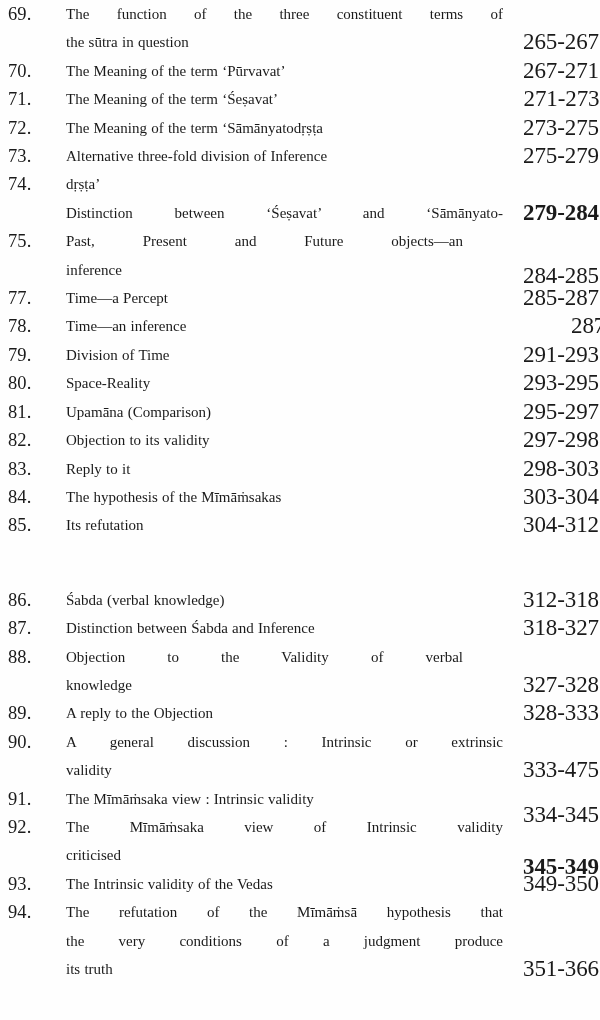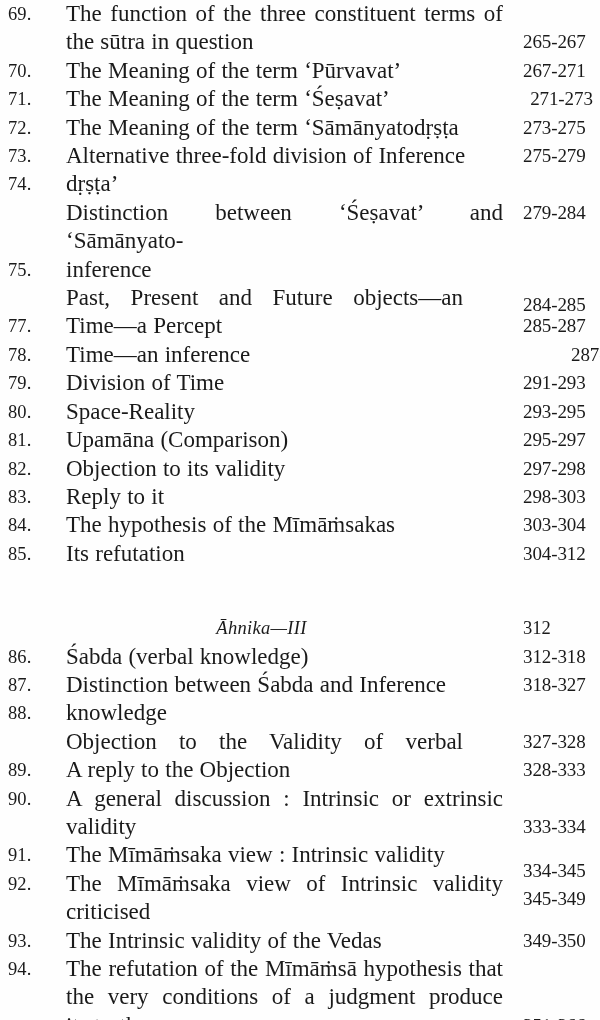--- a/index.html
+++ b/index.html
@@ -44,21 +44,21 @@
     width: 34px;
     text-align: left;
     font-size: 18.5px;
     line-height: 28.4px;
     letter-spacing: 0.1px;
   }
 
   .entry-title {
     margin-left: 48px;
     margin-right: 115px;
-    font-size: 23px;
+    font-size: 15px;
     line-height: 28.4px;
     text-align: justify;
     text-align-last: left;
     word-spacing: 0.5px;
   }
 
   .ln {
     display: block;
     white-space: nowrap;
   }
@@ -66,21 +66,21 @@
     white-space: normal;
     text-align: justify;
     text-align-last: justify;
   }
 
   .entry-pages {
     position: absolute;
     left: 523px;
     width: 77px;
     text-align: left;
-    font-size: 19px;
+    font-size: 23px;
     line-height: 28.4px;
     letter-spacing: -0.1px;
   }
 
   
   .section-head {
     position: relative;
     width: 600px;
   }
   .section-head-label {
@@ -146,27 +146,27 @@
             <span class="ln">Alternative three-fold division of Inference</span>
           </div>
           <div class="entry-pages" style="top: 0px;">275-279</div>
         </div>
         <div class="entry">
           <div class="entry-num">74.</div>
           <div class="entry-title">
             <span class="ln">dṛṣṭa’</span>
             <span class="ln stretch" style="margin-right: 0px;">Distinction between ‘Śeṣavat’ and ‘Sāmānyato-</span>
           </div>
-          <div class="entry-pages" style="top: 28.4px;">279-284</div>
+          <div class="entry-pages" style="top: 28.4px; font-weight: bold;">279-284</div>
         </div>
         <div class="entry">
           <div class="entry-num">75.</div>
           <div class="entry-title">
+            <span class="ln stretch" style="margin-right: 40px;">Past, Present and Future objects—an</span>
             <span class="ln">inference</span>
-            <span class="ln stretch" style="margin-right: 40px;">Past, Present and Future objects—an</span>
           </div>
           <div class="entry-pages" style="top: 35px;">284-285</div>
         </div>
         <div class="entry">
           <div class="entry-num">77.</div>
           <div class="entry-title">
             <span class="ln">Time—a Percept</span>
           </div>
           <div class="entry-pages" style="top: 0px;">285-287</div>
         </div>
@@ -223,77 +223,73 @@
           <div class="entry-num">85.</div>
           <div class="entry-title">
             <span class="ln">Its refutation</span>
           </div>
           <div class="entry-pages" style="top: 0px;">304-312</div>
         </div>
       </div>
 
     <div class="gap" style="height:46px"></div>
 
-    <div class="section-head">
-      <div class="section-head-label">Āhnika—III</div>
-      <div class="section-head-pages">312</div>
-    </div>
 
     <div id="group-after">
         <div class="entry">
           <div class="entry-num">86.</div>
           <div class="entry-title">
             <span class="ln">Śabda  (verbal knowledge)</span>
           </div>
           <div class="entry-pages" style="top: 0px;">312-318</div>
         </div>
         <div class="entry">
           <div class="entry-num">87.</div>
           <div class="entry-title">
             <span class="ln">Distinction between Śabda and Inference</span>
           </div>
           <div class="entry-pages" style="top: 0px;">318-327</div>
         </div>
         <div class="entry">
           <div class="entry-num">88.</div>
           <div class="entry-title">
+            <span class="ln stretch" style="margin-right: 40px;">Objection to the Validity of verbal</span>
             <span class="ln">knowledge</span>
-            <span class="ln stretch" style="margin-right: 40px;">Objection to the Validity of verbal</span>
           </div>
           <div class="entry-pages" style="top: 28.4px;">327-328</div>
         </div>
         <div class="entry">
           <div class="entry-num">89.</div>
           <div class="entry-title">
             <span class="ln">A reply to the Objection</span>
           </div>
           <div class="entry-pages" style="top: 0px;">328-333</div>
         </div>
         <div class="entry">
           <div class="entry-num">90.</div>
           <div class="entry-title">
             <span class="ln stretch" style="margin-right: 0px;">A general discussion : Intrinsic or extrinsic</span>
             <span class="ln">validity</span>
           </div>
-          <div class="entry-pages" style="top: 28.4px;">333-334</div>
+          <div class="entry-pages" style="top: 28.4px;">333-475</div>
         </div>
         <div class="entry">
           <div class="entry-num">91.</div>
           <div class="entry-title">
             <span class="ln">The Mīmāṁsaka view : Intrinsic validity</span>
           </div>
           <div class="entry-pages" style="top: 16px;">334-345</div>
         </div>
         <div class="entry">
           <div class="entry-num">92.</div>
           <div class="entry-title">
             <span class="ln stretch" style="margin-right: 0px;">The Mīmāṁsaka view of Intrinsic validity</span>
             <span class="ln">criticised</span>
           </div>
-          <div class="entry-pages" style="top: 15px;">345-349</div>
+          <div class="entry-pages" style="top: 40px; font-weight: bold;">345-349</div>
         </div>
         <div class="entry">
           <div class="entry-num">93.</div>
           <div class="entry-title">
             <span class="ln">The Intrinsic validity of the Vedas</span>
           </div>
           <div class="entry-pages" style="top: 0px;">349-350</div>
         </div>
         <div class="entry">
           <div class="entry-num">94.</div>

